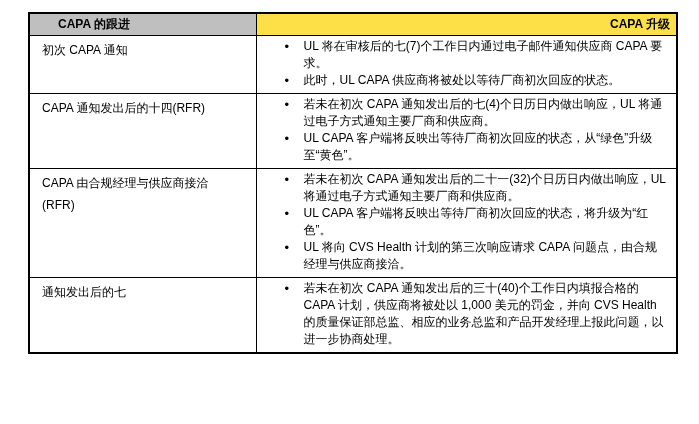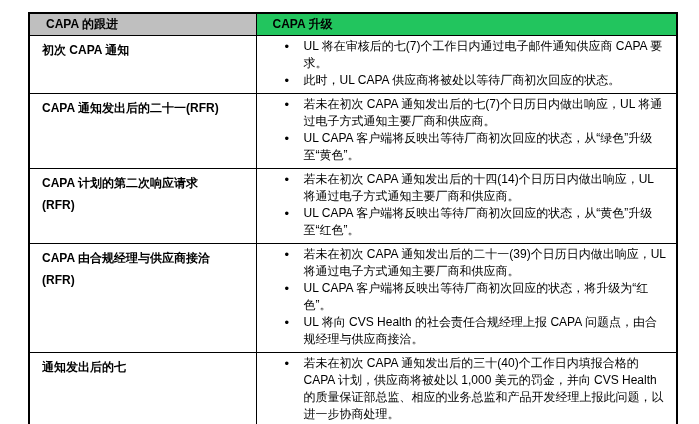--- a/index.html
+++ b/index.html
@@ -31,29 +31,28 @@
     border: 1px solid #000000;
     vertical-align: top;
     font-size: 12px;
   }
   col.col-stage { width: 227px; }
   col.col-detail { width: 421px; }
   th.header-cell {
     background: #bfbfbf;
     text-align: left;
     font-weight: bold;
-    padding: 3px 6px 3px 16px;
+    padding: 3px 6px 3px 28px;
     line-height: 15px;
     white-space: nowrap;
     overflow: hidden;
   }
   td.stage-cell {
     padding: 3px 6px 3px 12px;
     line-height: 22px;
-    font-weight: bold;
   }
   td.detail-cell {
     padding: 2px 8px 4px 2px;
   }
   ul.bullet-list {
     margin: 0;
     padding: 0 0 0 45px;
     list-style: none;
     line-height: 17px;
   }
@@ -74,68 +73,56 @@
 
 <div class="table-wrap">
   <table class="capa-table">
     <colgroup>
       <col class="col-stage">
       <col class="col-detail">
     </colgroup>
     <thead>
       <tr>
         <th class="header-cell" style="background: rgb(191, 191, 191);">CAPA 的跟进</th>
-        <th class="header-cell" style="background: #22c55e;">CAPA 升级</th>
+        <th class="header-cell" style="background: #fde047; text-align: right;">CAPA 升级</th>
       </tr>
     </thead>
     <tbody>
         <tr>
           <td class="stage-cell">
             <div class="stage-line">初次 CAPA 通知</div>
           </td>
           <td class="detail-cell">
             <ul class="bullet-list">
               <li class="bullet-item"><span>UL 将在审核后的七(7)个工作日内通过电子邮件通知供应商 CAPA 要求。</span></li>
               <li class="bullet-item"><span>此时，UL CAPA 供应商将被处以</span><span class="italic">等待厂商初次回应</span><span>的状态。</span></li>
             </ul>
           </td>
         </tr>
         <tr>
           <td class="stage-cell">
-            <div class="stage-line">CAPA 通知发出后的二十一(RFR)</div>
+            <div class="stage-line">CAPA 通知发出后的十四(RFR)</div>
           </td>
           <td class="detail-cell">
             <ul class="bullet-list">
-              <li class="bullet-item"><span>若未在初次 CAPA 通知发出后的七(7)个日历日内做出响应，UL 将通过电子方式通知主要厂商和供应商。</span></li>
+              <li class="bullet-item"><span>若未在初次 CAPA 通知发出后的七(4)个日历日内做出响应，UL 将通过电子方式通知主要厂商和供应商。</span></li>
               <li class="bullet-item"><span>UL CAPA 客户端将反映出</span><span class="italic">等待厂商初次回应</span><span>的状态，从“绿色”升级至“黄色”。</span></li>
-            </ul>
-          </td>
-        </tr>
-        <tr>
-          <td class="stage-cell">
-            <div class="stage-line">CAPA 计划的第二次响应请求</div>
-            <div class="stage-line">(RFR)</div>
-          </td>
-          <td class="detail-cell">
-            <ul class="bullet-list">
-              <li class="bullet-item"><span>若未在初次 CAPA 通知发出后的十四(14)个日历日内做出响应，UL 将通过电子方式通知主要厂商和供应商。</span></li>
-              <li class="bullet-item"><span>UL CAPA 客户端将反映出</span><span class="italic">等待厂商初次回应</span><span>的状态，从“黄色”升级至“红色”。</span></li>
             </ul>
           </td>
         </tr>
         <tr>
           <td class="stage-cell">
             <div class="stage-line">CAPA 由合规经理与供应商接洽</div>
             <div class="stage-line">(RFR)</div>
           </td>
           <td class="detail-cell">
             <ul class="bullet-list">
-              <li class="bullet-item"><span>若未在初次 CAPA 通知发出后的二十一(39)个日历日内做出响应，UL 将通过电子方式通知主要厂商和供应商。</span></li>
+              <li class="bullet-item"><span>若未在初次 CAPA 通知发出后的二十一(32)个日历日内做出响应，UL 将通过电子方式通知主要厂商和供应商。</span></li>
               <li class="bullet-item"><span>UL CAPA 客户端将反映出</span><span class="italic">等待厂商初次回应</span><span>的状态，将升级为“红色”。</span></li>
-              <li class="bullet-item"><span>UL 将向 CVS Health 的社会责任合规经理上报 CAPA 问题点，由合规经理与供应商接洽。</span></li>
+              <li class="bullet-item"><span>UL 将向 CVS Health 计划的第三次响应请求 CAPA 问题点，由合规经理与供应商接洽。</span></li>
             </ul>
           </td>
         </tr>
         <tr>
           <td class="stage-cell">
             <div class="stage-line">通知发出后的七</div>
           </td>
           <td class="detail-cell">
             <ul class="bullet-list">
               <li class="bullet-item"><span>若未在初次 CAPA 通知发出后的三十(40)个工作日内填报合格的 CAPA 计划，供应商将被处以 1,000 美元的罚金，并向 CVS Health 的质量保证部总监、相应的业务总监和产品开发经理上报此问题，以进一步协商处理。</span></li>

